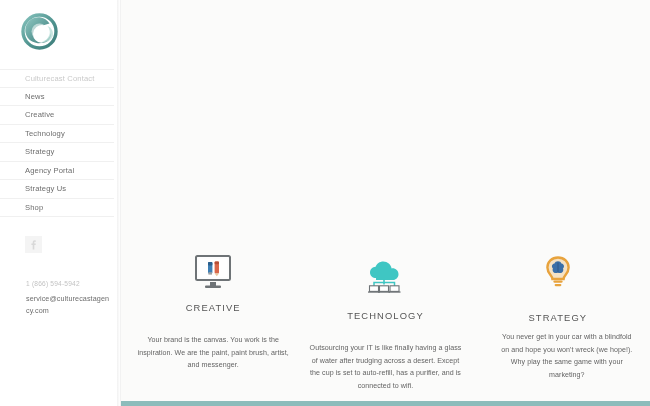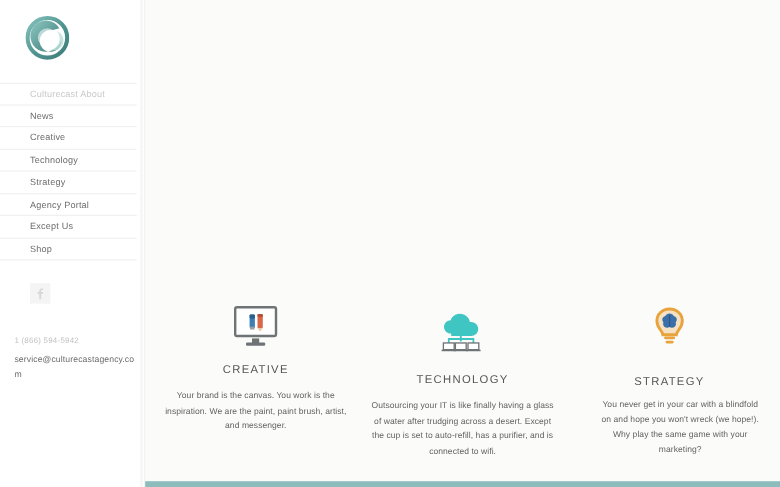--- a/index.html
+++ b/index.html
@@ -83,21 +83,21 @@
     display: inline-flex;
     align-items: center;
     justify-content: center;
     cursor: pointer;
   }
   .social-icon svg { display: block; }
 
   
   #contact {
     margin-top: 24px;
-    padding-left: 12px;
+    padding-left: 26px;
     padding-right: 8px;
   }
   #phone {
     font-size: 6.6px;
     color: #c2c2c2;
     letter-spacing: 0.2px;
     line-height: 11px;
   }
   #email {
     margin-top: 4px;
@@ -143,21 +143,21 @@
 
   .card-title {
     margin-top: 10px;
     font-size: 9.4px;
     color: #555555;
     letter-spacing: 1.1px;
     font-weight: 400;
   }
 
   .card-body {
-    margin-top: 11px;
+    margin-top: 21px;
     font-size: 7.1px;
     line-height: 12.7px;
     color: #636363;
     letter-spacing: 0.05px;
   }
 
   
   #card-technology .card-icon { margin-top: 6px; }
   #card-technology .card-title { margin-top: 12px; }
   #card-strategy .card-icon { margin-top: 0px; }
@@ -190,27 +190,27 @@
           </linearGradient>
         </defs>
         <circle cx="18.5" cy="18.5" r="16.5" fill="none" stroke="url(#lg)" stroke-width="3.4"></circle>
         <path d="M28.5 10.5 A13 13 0 1 0 30 20 A9 9 0 1 1 22.5 12.2 Z" fill="url(#lg)" opacity="0.92"></path>
         <circle cx="18.5" cy="18.5" r="8" fill="#ffffff" opacity="0.55"></circle>
         <path d="M26.5 13 A9.5 9.5 0 0 1 21 28.5 A7 7 0 0 0 26.5 13 Z" fill="#b9ded8" opacity="0.8"></path>
       </svg>
     </div>
 
     <nav id="nav">
-      <a class="nav-item">Culturecast About</a>
+      <a class="nav-item">Culturecast Contact</a>
       <a class="nav-item">News</a>
       <a class="nav-item">Creative</a>
       <a class="nav-item">Technology</a>
       <a class="nav-item">Strategy</a>
       <a class="nav-item">Agency Portal</a>
-      <a class="nav-item">Except Us</a>
+      <a class="nav-item">Strategy Us</a>
       <a class="nav-item">Shop</a>
     </nav>
 
     <div id="social">
       <span class="social-icon">
         <svg width="11" height="11" viewBox="0 0 11 11">
           <path d="M6.3 10.4V5.9h1.3l.2-1.5H6.3V3.5c0-.45.12-.75.76-.75h.82V1.4A11 11 0 0 0 6.68 1.34c-1.18 0-1.98.72-1.98 2.04v1.02H3.4v1.5h1.3v4.5z" fill="#d8d8d8"></path>
         </svg>
       </span>
     </div>

